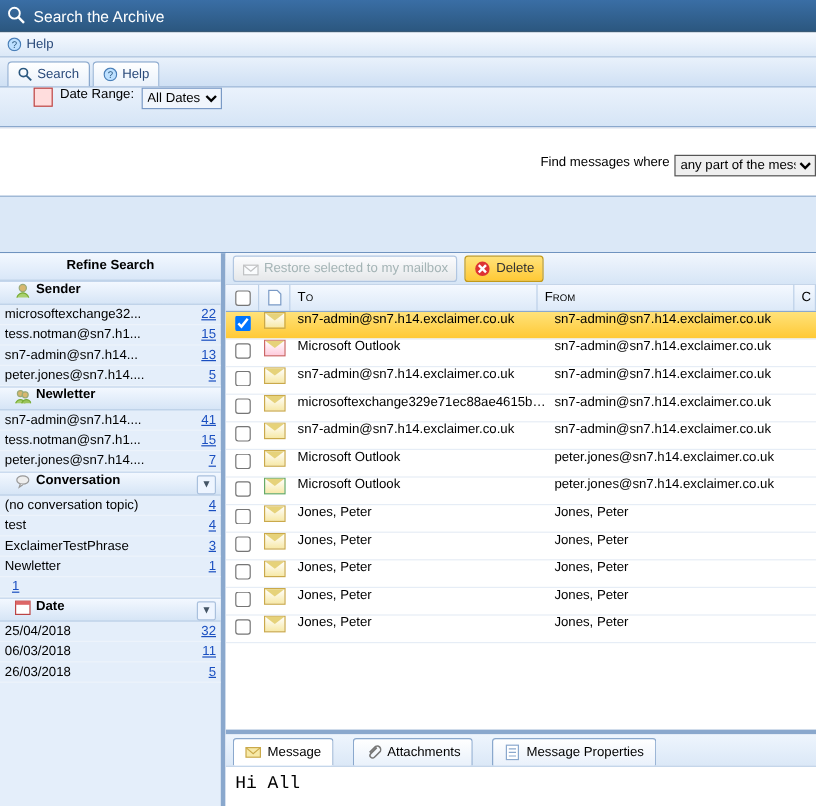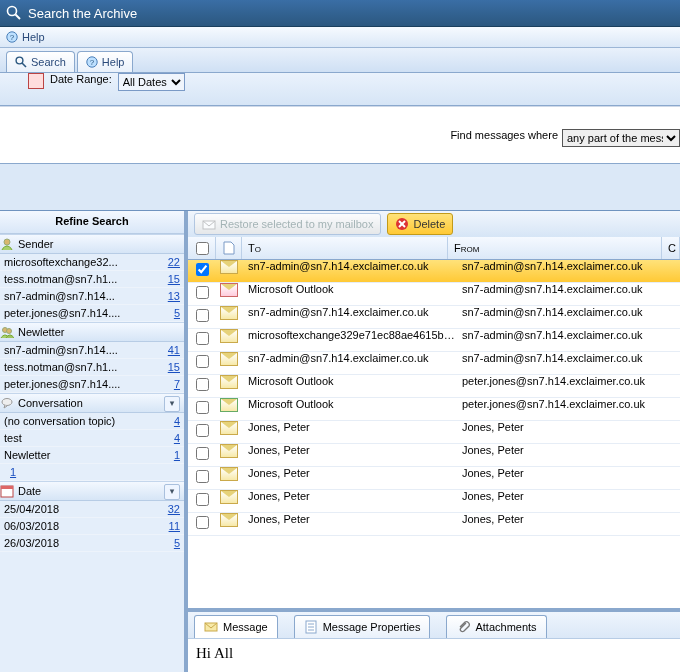--- a/index.html
+++ b/index.html
@@ -33,21 +33,21 @@
 .gap{height:52px;background:#dbe8f7;border-bottom:1px solid #9cb6d6}
 
 
 .split{position:absolute;top:210px;left:0;right:0;bottom:0;display:flex;border-top:1px solid #6f93bf}
 .sidebar{width:184px;background:#e4eefa;border-right:4px solid #8aa8cd;overflow:hidden}
 .main{flex:1;background:#fff;overflow:hidden;position:relative}
 
 
 .sb-title{height:18px;text-align:center;font-size:11px;font-weight:bold;background:linear-gradient(#f3f8ff,#d9e7f8);border-bottom:1px solid #b7cce5;padding-top:4px}
 .sb-sec{}
-.sb-hdr{height:18px;background:linear-gradient(#f3f8ff,#d6e5f6);border-top:1px solid #c4d6ec;border-bottom:1px solid #b7cce5;display:flex;align-items:center;padding-left:0;font-weight:normal;font-size:11px;position:relative}
+.sb-hdr{height:18px;background:linear-gradient(#f3f8ff,#d6e5f6);border-top:1px solid #c4d6ec;border-bottom:1px solid #b7cce5;display:flex;padding-left:12px;font-weight:bold;font-size:11px;position:relative}
 .sb-hdr .hico{width:14px;height:14px;margin-right:4px}
 .sb-hdr .chev{position:absolute;right:4px;top:2px;width:14px;height:14px;border:1px solid #a9c0dd;background:#eef5ff;font-size:9px;text-align:center;line-height:12px;color:#456;border-radius:2px}
 .sb-row{height:16px;display:flex;align-items:center;padding:0 4px;font-size:11px;border-bottom:1px solid #edf3fb}
 .sb-row .lbl{flex:1;white-space:nowrap;overflow:hidden;text-overflow:ellipsis}
 .sb-row .cnt{color:#1a4fc0;text-decoration:underline;padding-left:6px;cursor:pointer}
 
 
 .toolbar{height:26px;background:linear-gradient(#f1f6fd,#d6e5f6);border-bottom:1px solid #8aa8cd;display:flex;align-items:center;padding-left:6px}
 .tbtn{height:20px;border:1px solid #a9c0dd;border-radius:3px;background:linear-gradient(#fefefe,#e8e8e8);display:flex;align-items:center;padding:0 7px;margin-right:6px;font-size:11px}
 .tbtn.disabled{color:#9aa;opacity:.85}
@@ -77,21 +77,21 @@
 .env::before{content:"";position:absolute;left:0;right:0;top:0;height:0;border-left:8px solid transparent;border-right:8px solid transparent;border-top:6px solid #e6d27a}
 .env.red{border-color:#c66;background:linear-gradient(#fff,#fcd)}
 .env.green{border-color:#6a6}
 
 
 .detail{position:absolute;left:0;right:0;bottom:0;height:60px;border-top:4px solid #8aa8cd;background:#fff}
 .dtabstrip{height:26px;background:linear-gradient(#eef5fd,#dbe8f7);border-bottom:1px solid #b7cce5;display:flex;align-items:flex-end;padding-left:6px}
 .dtab{height:22px;border:1px solid #8aa8cd;border-bottom:none;border-radius:3px 3px 0 0;background:linear-gradient(#fff,#e9f1fb);display:flex;align-items:center;padding:0 9px;margin-right:16px;font-size:11px;cursor:pointer}
 .dtab.active{background:#fff}
 .dtab .dico{width:14px;height:14px;margin-right:5px}
-.dbody{padding:6px 8px;font-family:Liberation Serif, serif;font-size:15px}
+.dbody{padding:6px 8px;font-family:Liberation Mono, monospace;font-size:15px}
 
 svg{display:block}
 </style>
 </head>
 <body>
 
 <div class="root">
 
   <div class="titlebar">
     <svg class="search-ico" viewBox="0 0 16 16">
@@ -213,20 +213,24 @@
               <span>Conversation</span>
               <span class="chev">▾</span>
             </div>
             <div class="sb-row">
               <span class="lbl">(no conversation topic)</span>
               <span class="cnt">4</span>
             </div>
             <div class="sb-row">
               <span class="lbl">test</span>
               <span class="cnt">4</span>
+            </div>
+            <div class="sb-row">
+              <span class="lbl">ExclaimerTestPhrase</span>
+              <span class="cnt">3</span>
             </div>
             <div class="sb-row">
               <span class="lbl">Newletter</span>
               <span class="cnt">1</span>
             </div>
             <div class="sb-row">
               <span class="cnt">1</span>
             </div>
           </div>
           <div class="sb-sec">
@@ -388,32 +392,32 @@
         <div class="dtabstrip">
           <div class="dtab active">
             <svg class="dico" viewBox="0 0 14 14">
                 <rect x="1" y="3" width="12" height="8" fill="#f7e9a8" stroke="#caa94a"></rect>
                 <polyline points="1,3 7,8 13,3" fill="none" stroke="#caa94a"></polyline>
               </svg>
             <span>Message</span>
           </div>
           <div class="dtab">
             <svg class="dico" viewBox="0 0 14 14">
+                <path d="M10 3l-5 5a2 2 0 0 0 3 3l5-5a3 3 0 0 0-4-4l-5 5" fill="none" stroke="#777" stroke-width="1.3"></path>
+              </svg>
+            <span>Attachments</span>
+          </div>
+          <div class="dtab">
+            <svg class="dico" viewBox="0 0 14 14">
                 <rect x="2" y="1" width="10" height="12" fill="#fff" stroke="#8aa8cd"></rect>
                 <line x1="4" y1="4" x2="10" y2="4" stroke="#8aa8cd"></line>
                 <line x1="4" y1="7" x2="10" y2="7" stroke="#8aa8cd"></line>
                 <line x1="4" y1="10" x2="10" y2="10" stroke="#8aa8cd"></line>
               </svg>
             <span>Message Properties</span>
           </div>
-          <div class="dtab">
-            <svg class="dico" viewBox="0 0 14 14">
-                <path d="M10 3l-5 5a2 2 0 0 0 3 3l5-5a3 3 0 0 0-4-4l-5 5" fill="none" stroke="#777" stroke-width="1.3"></path>
-              </svg>
-            <span>Attachments</span>
-          </div>
         </div>
         <div class="dbody">Hi All</div>
       </div>
 
     </div>
   </div>
 </div>
 
 </body></html>

